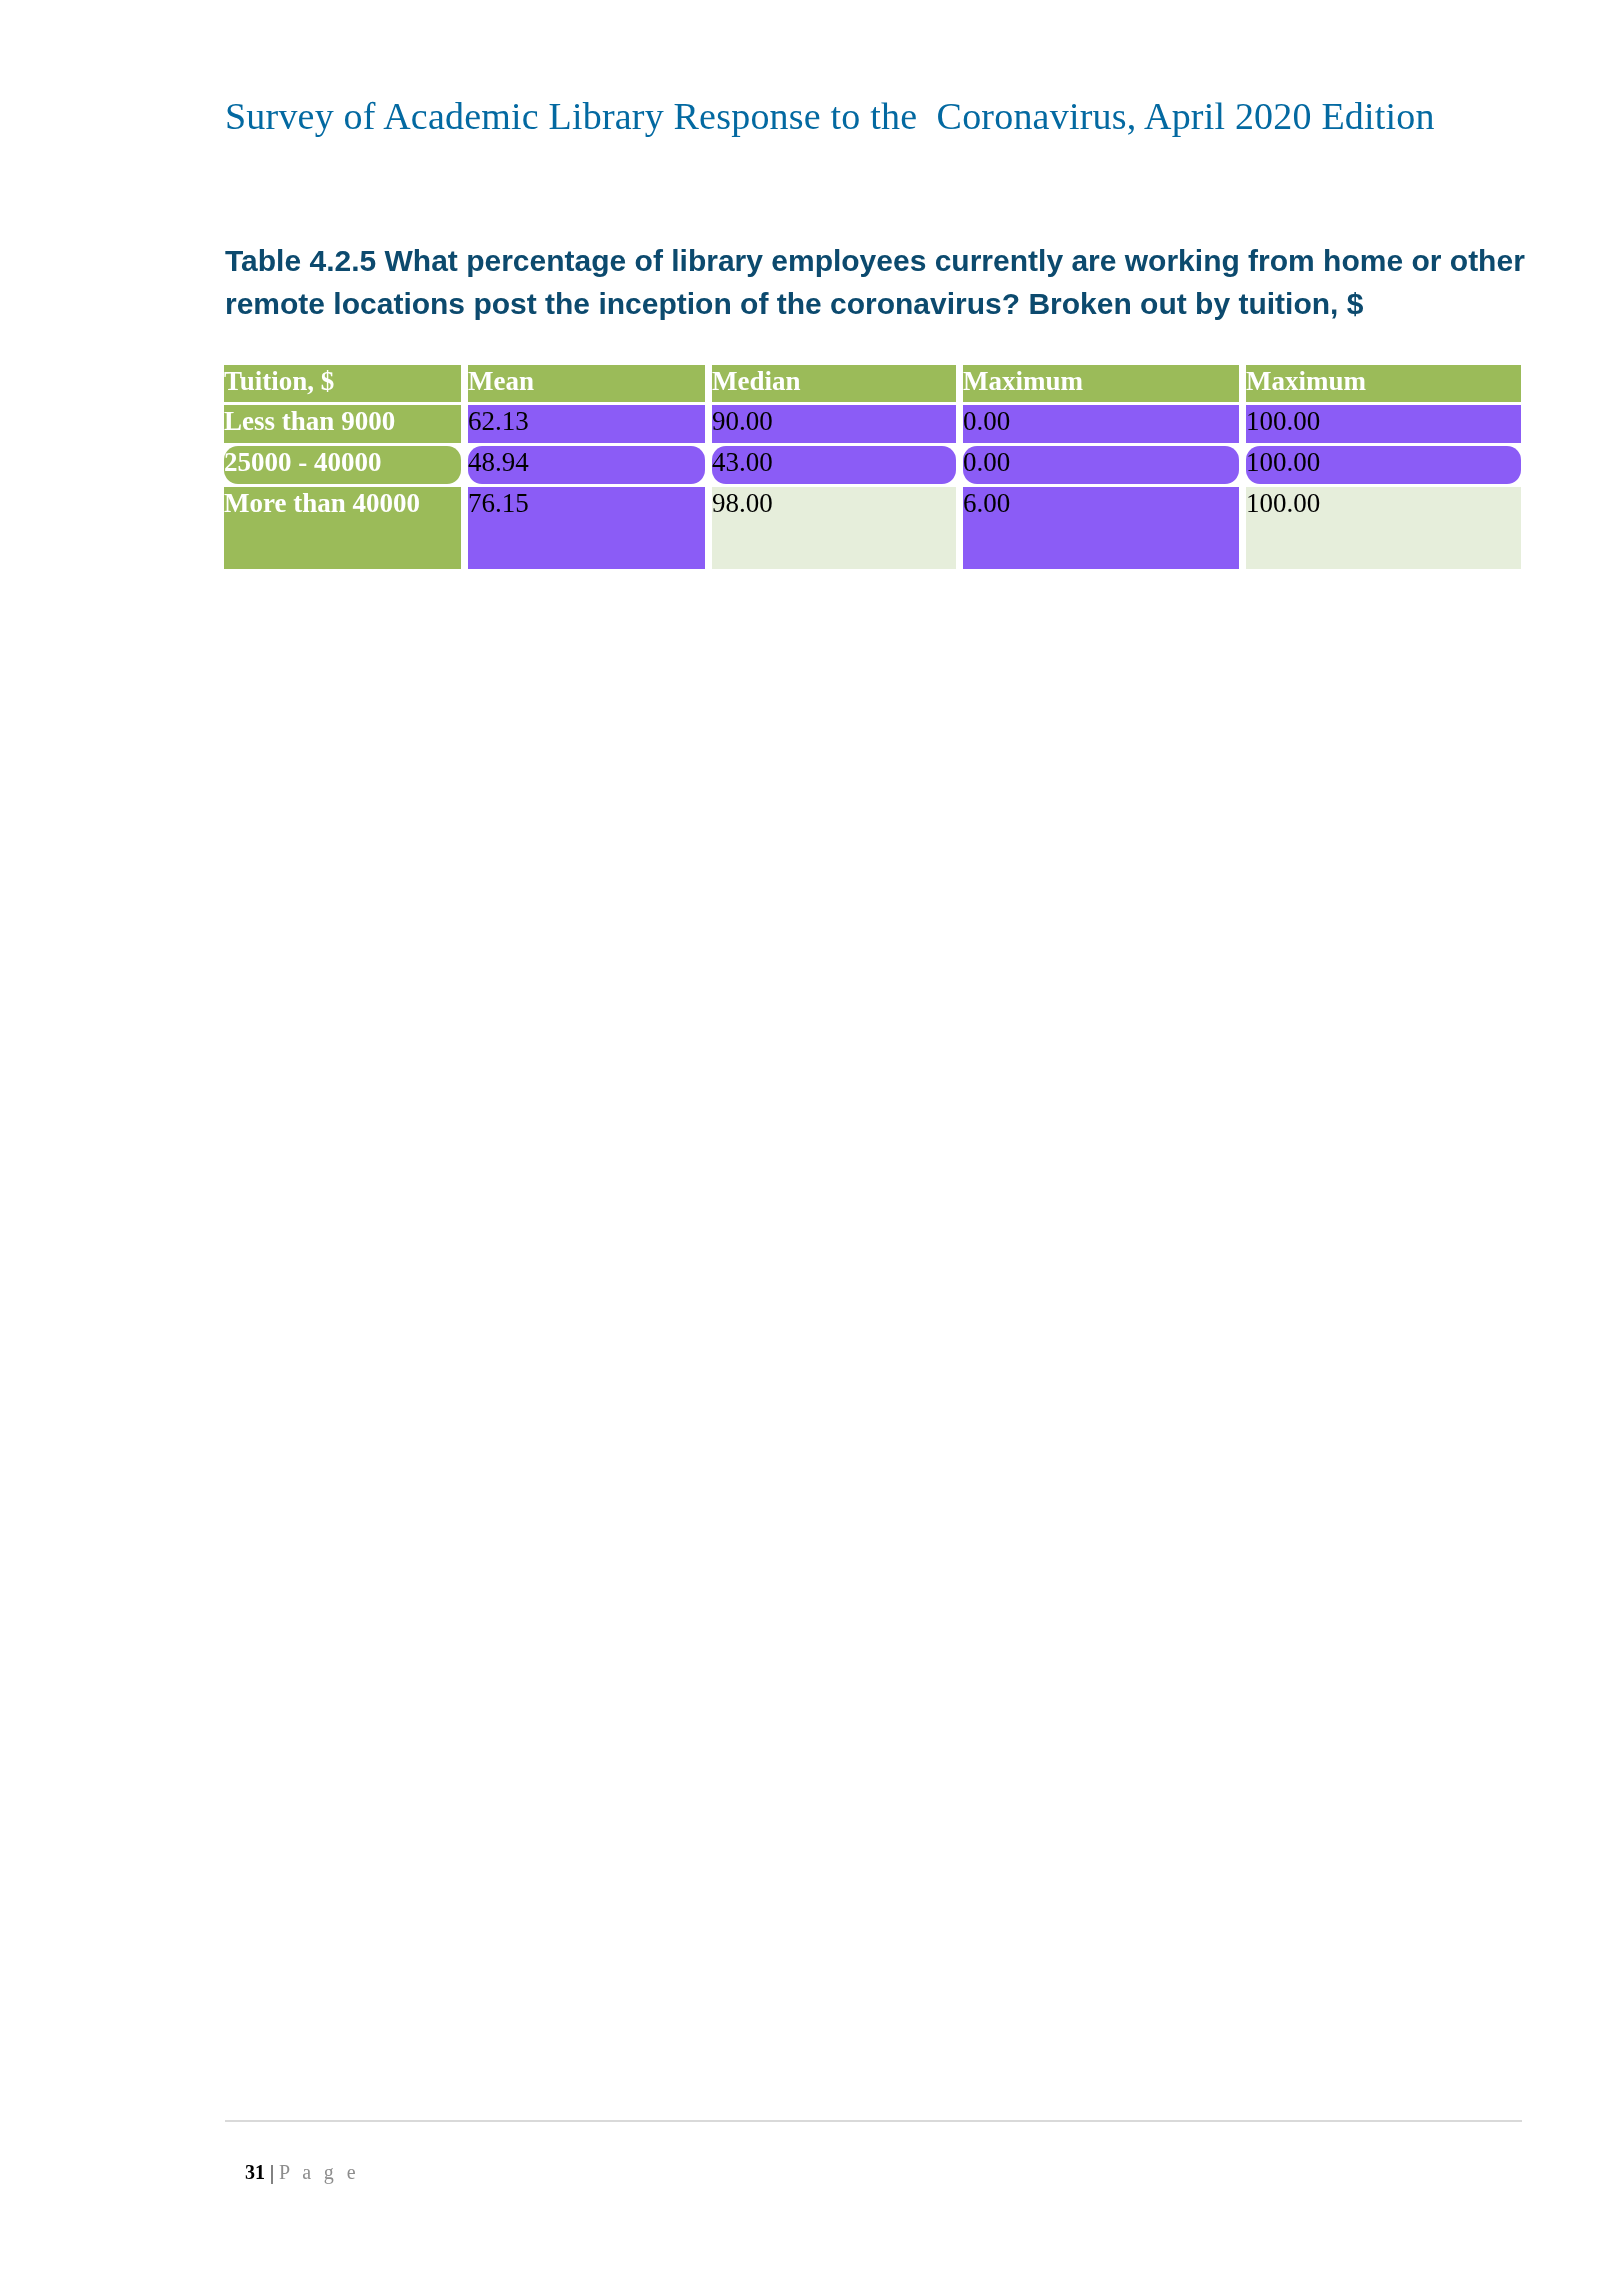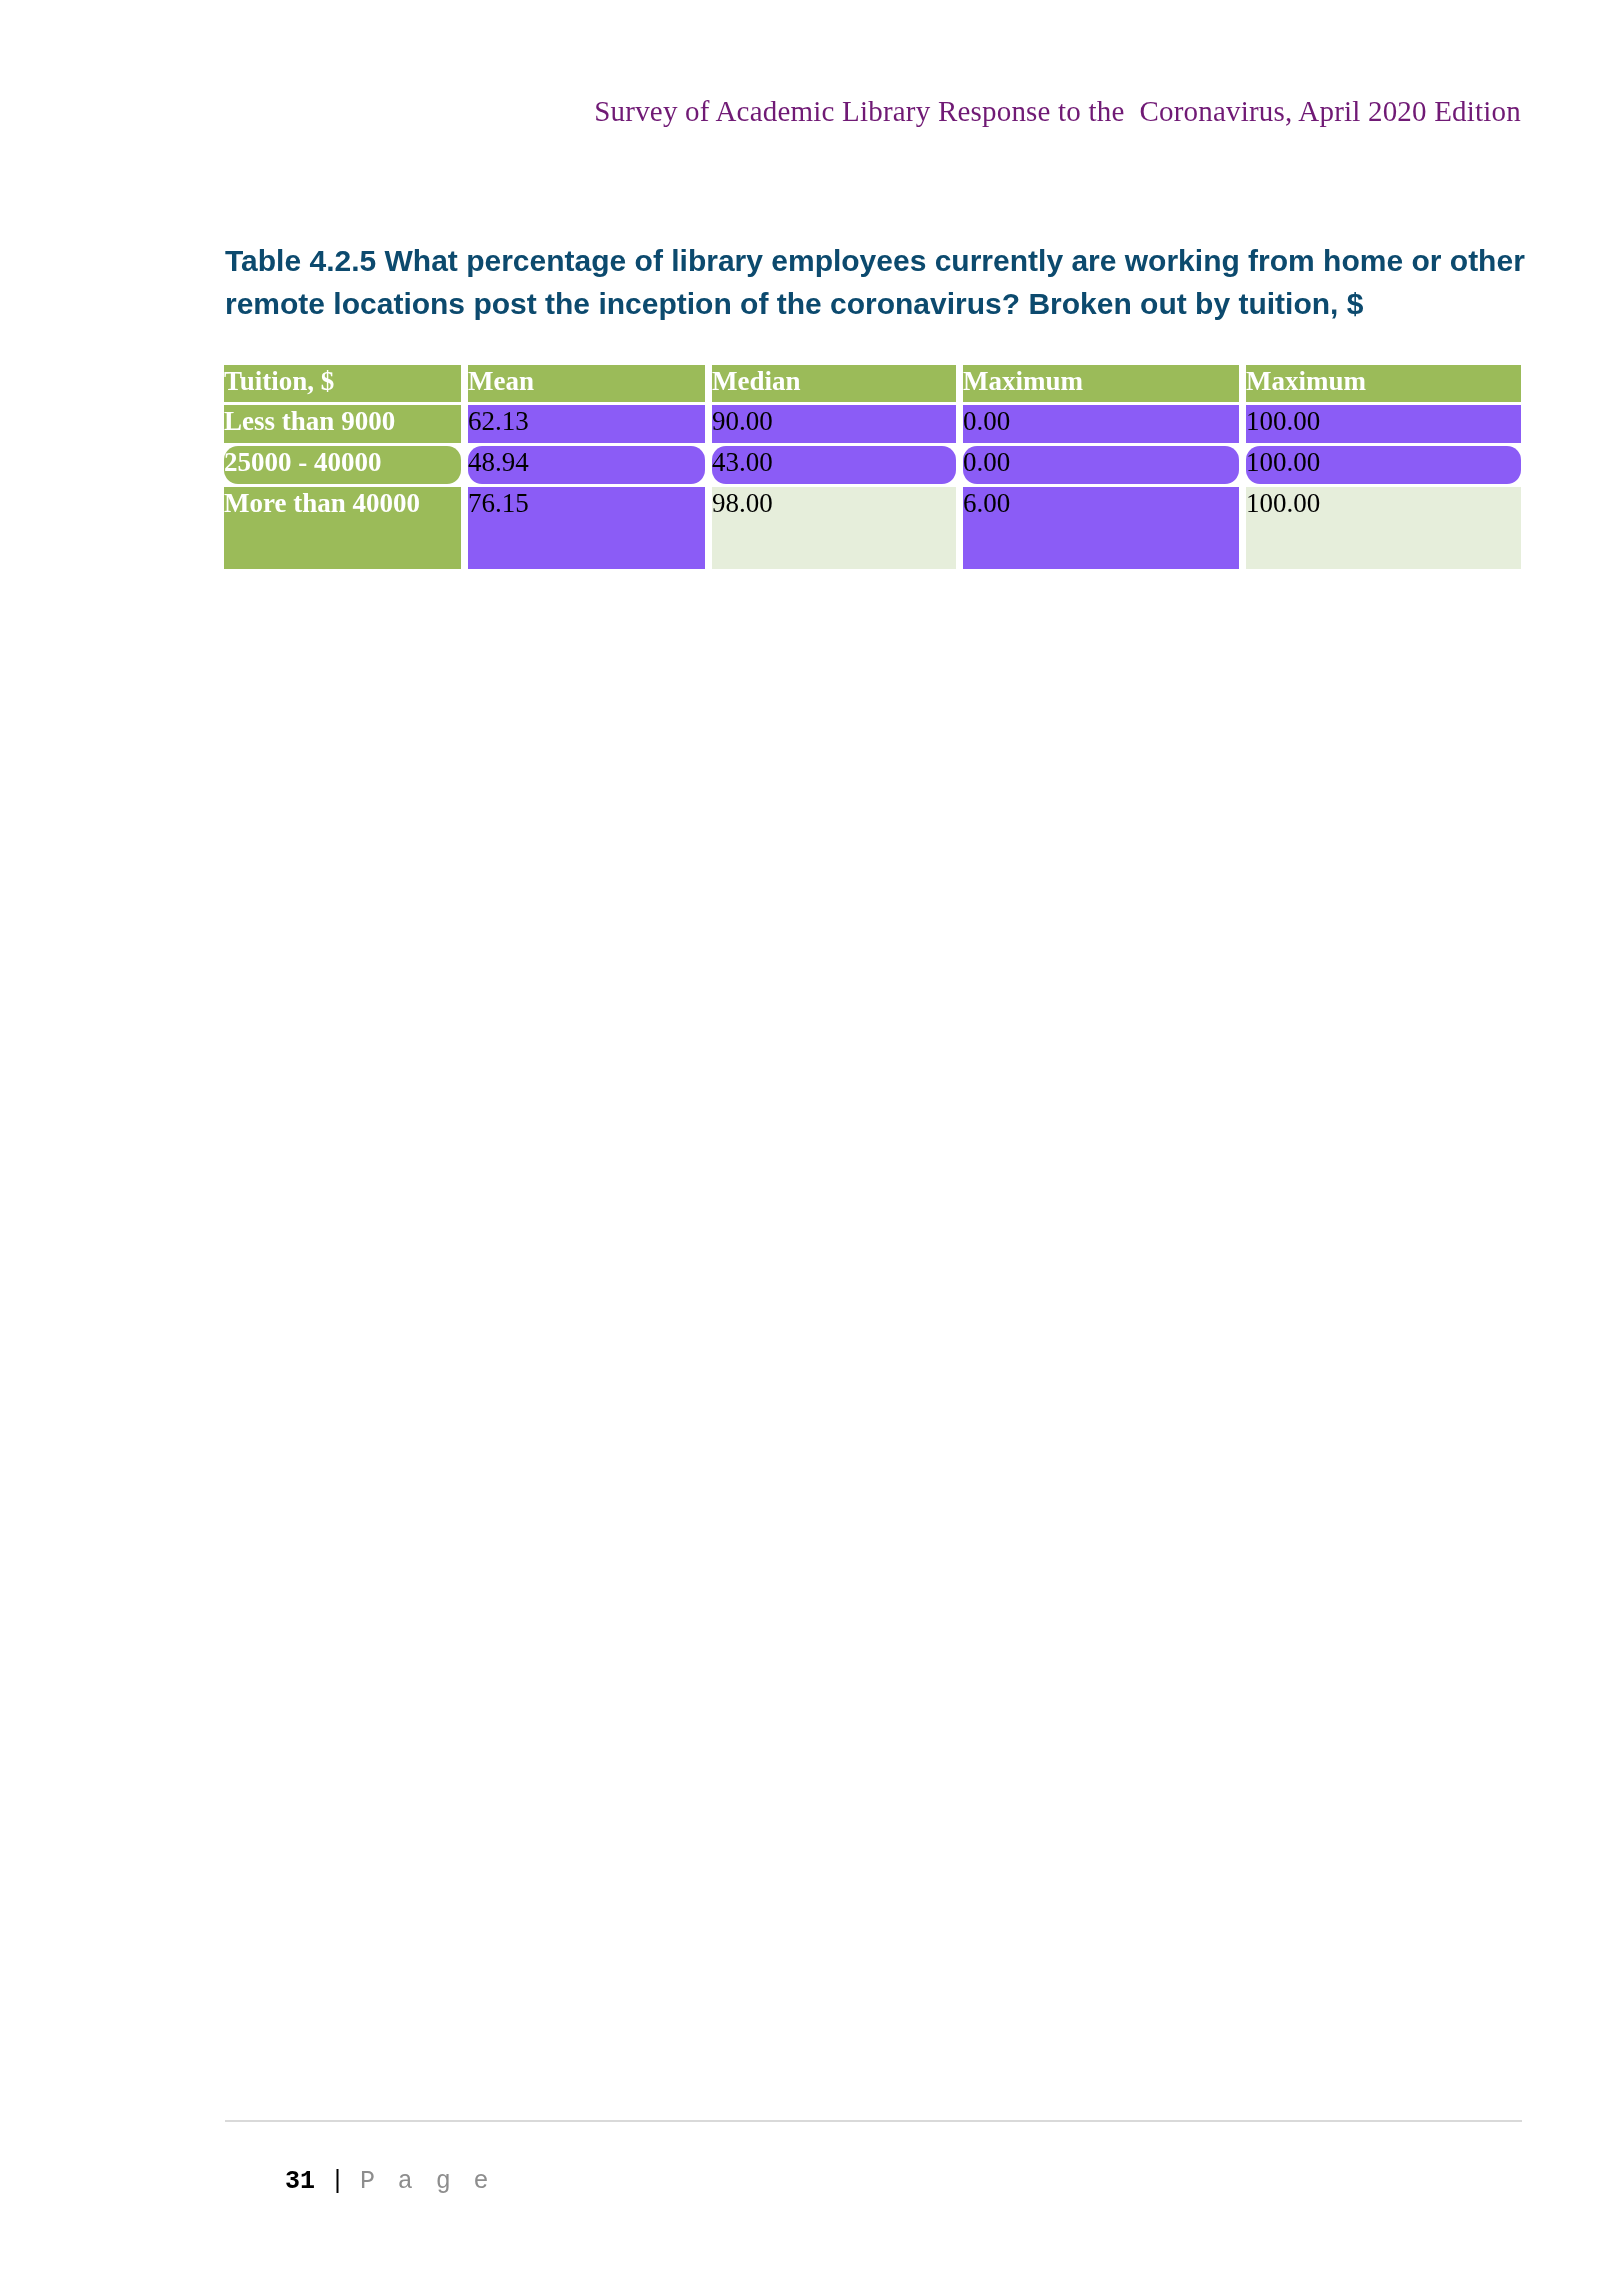--- a/index.html
+++ b/index.html
@@ -20,25 +20,25 @@
     inset: 0;
     background: #ffffff;
   }
 
   
   .doc-header {
     position: absolute;
     top: 93px;
     left: 225px;
     width: 1296px;
-    text-align: right;
-    font-family: "Liberation Serif", "DejaVu Serif", serif;
-    font-size: 29px;
+    text-align: left;
+    font-family: "Liberation Serif", "DejaVu Serif", serif;
+    font-size: 38px;
     line-height: 1.25;
-    color: #701a75;
+    color: #0369a1;
     letter-spacing: 0.2px;
     white-space: pre;
   }
 
   
   .table-title {
     position: absolute;
     top: 240px;
     left: 225px;
     width: 1304px;
@@ -119,22 +119,22 @@
     top: 2120px;
     left: 225px;
     width: 1297px;
     height: 1.6px;
     background: #d9d9d9;
   }
   .footer-text {
     position: absolute;
     top: 2138px;
     left: 225px;
-    font-family: Liberation Mono, monospace;
-    font-size: 25px;
+    font-family: Liberation Serif, serif;
+    font-size: 20px;
     color: #808080;
     white-space: pre;
   }
   .footer-text .pg-num {
     color: #000000;
     font-weight: bold;
   }
   .footer-text .pg-sep {
     color: #000000;
     font-weight: normal;

